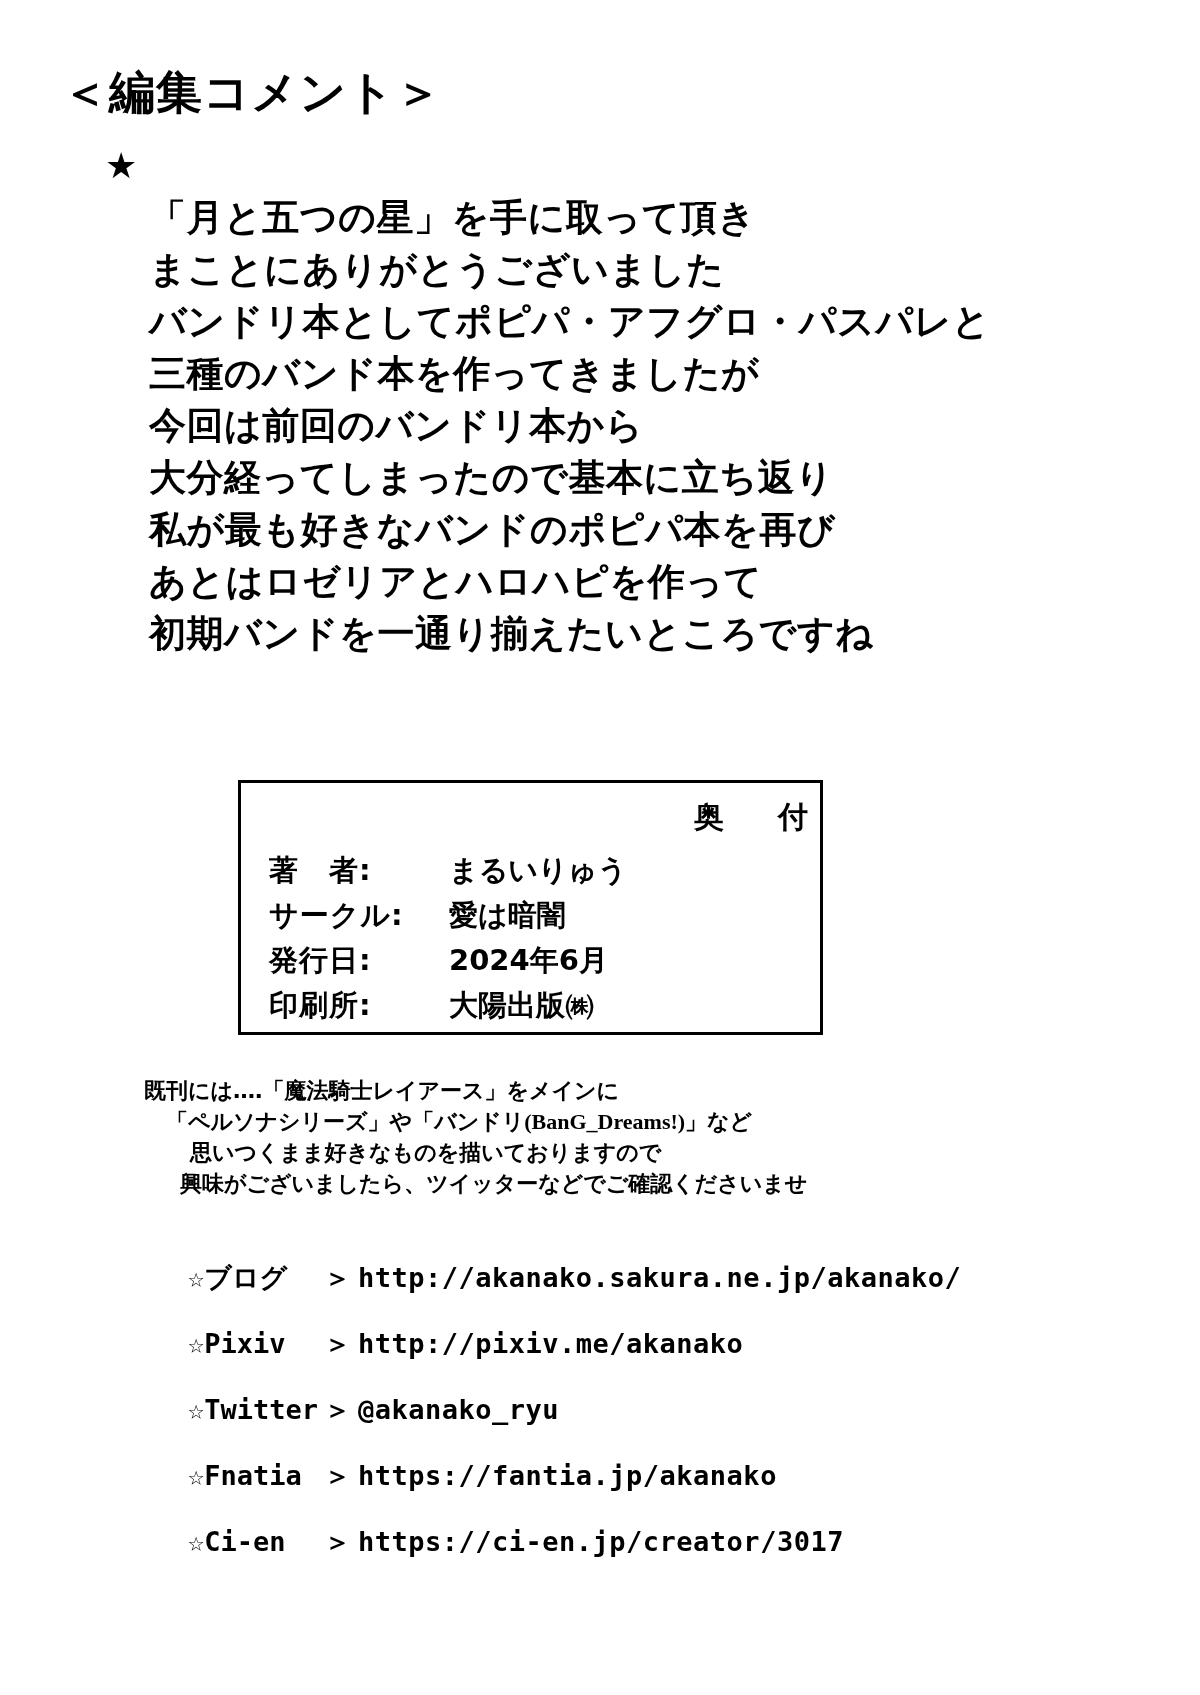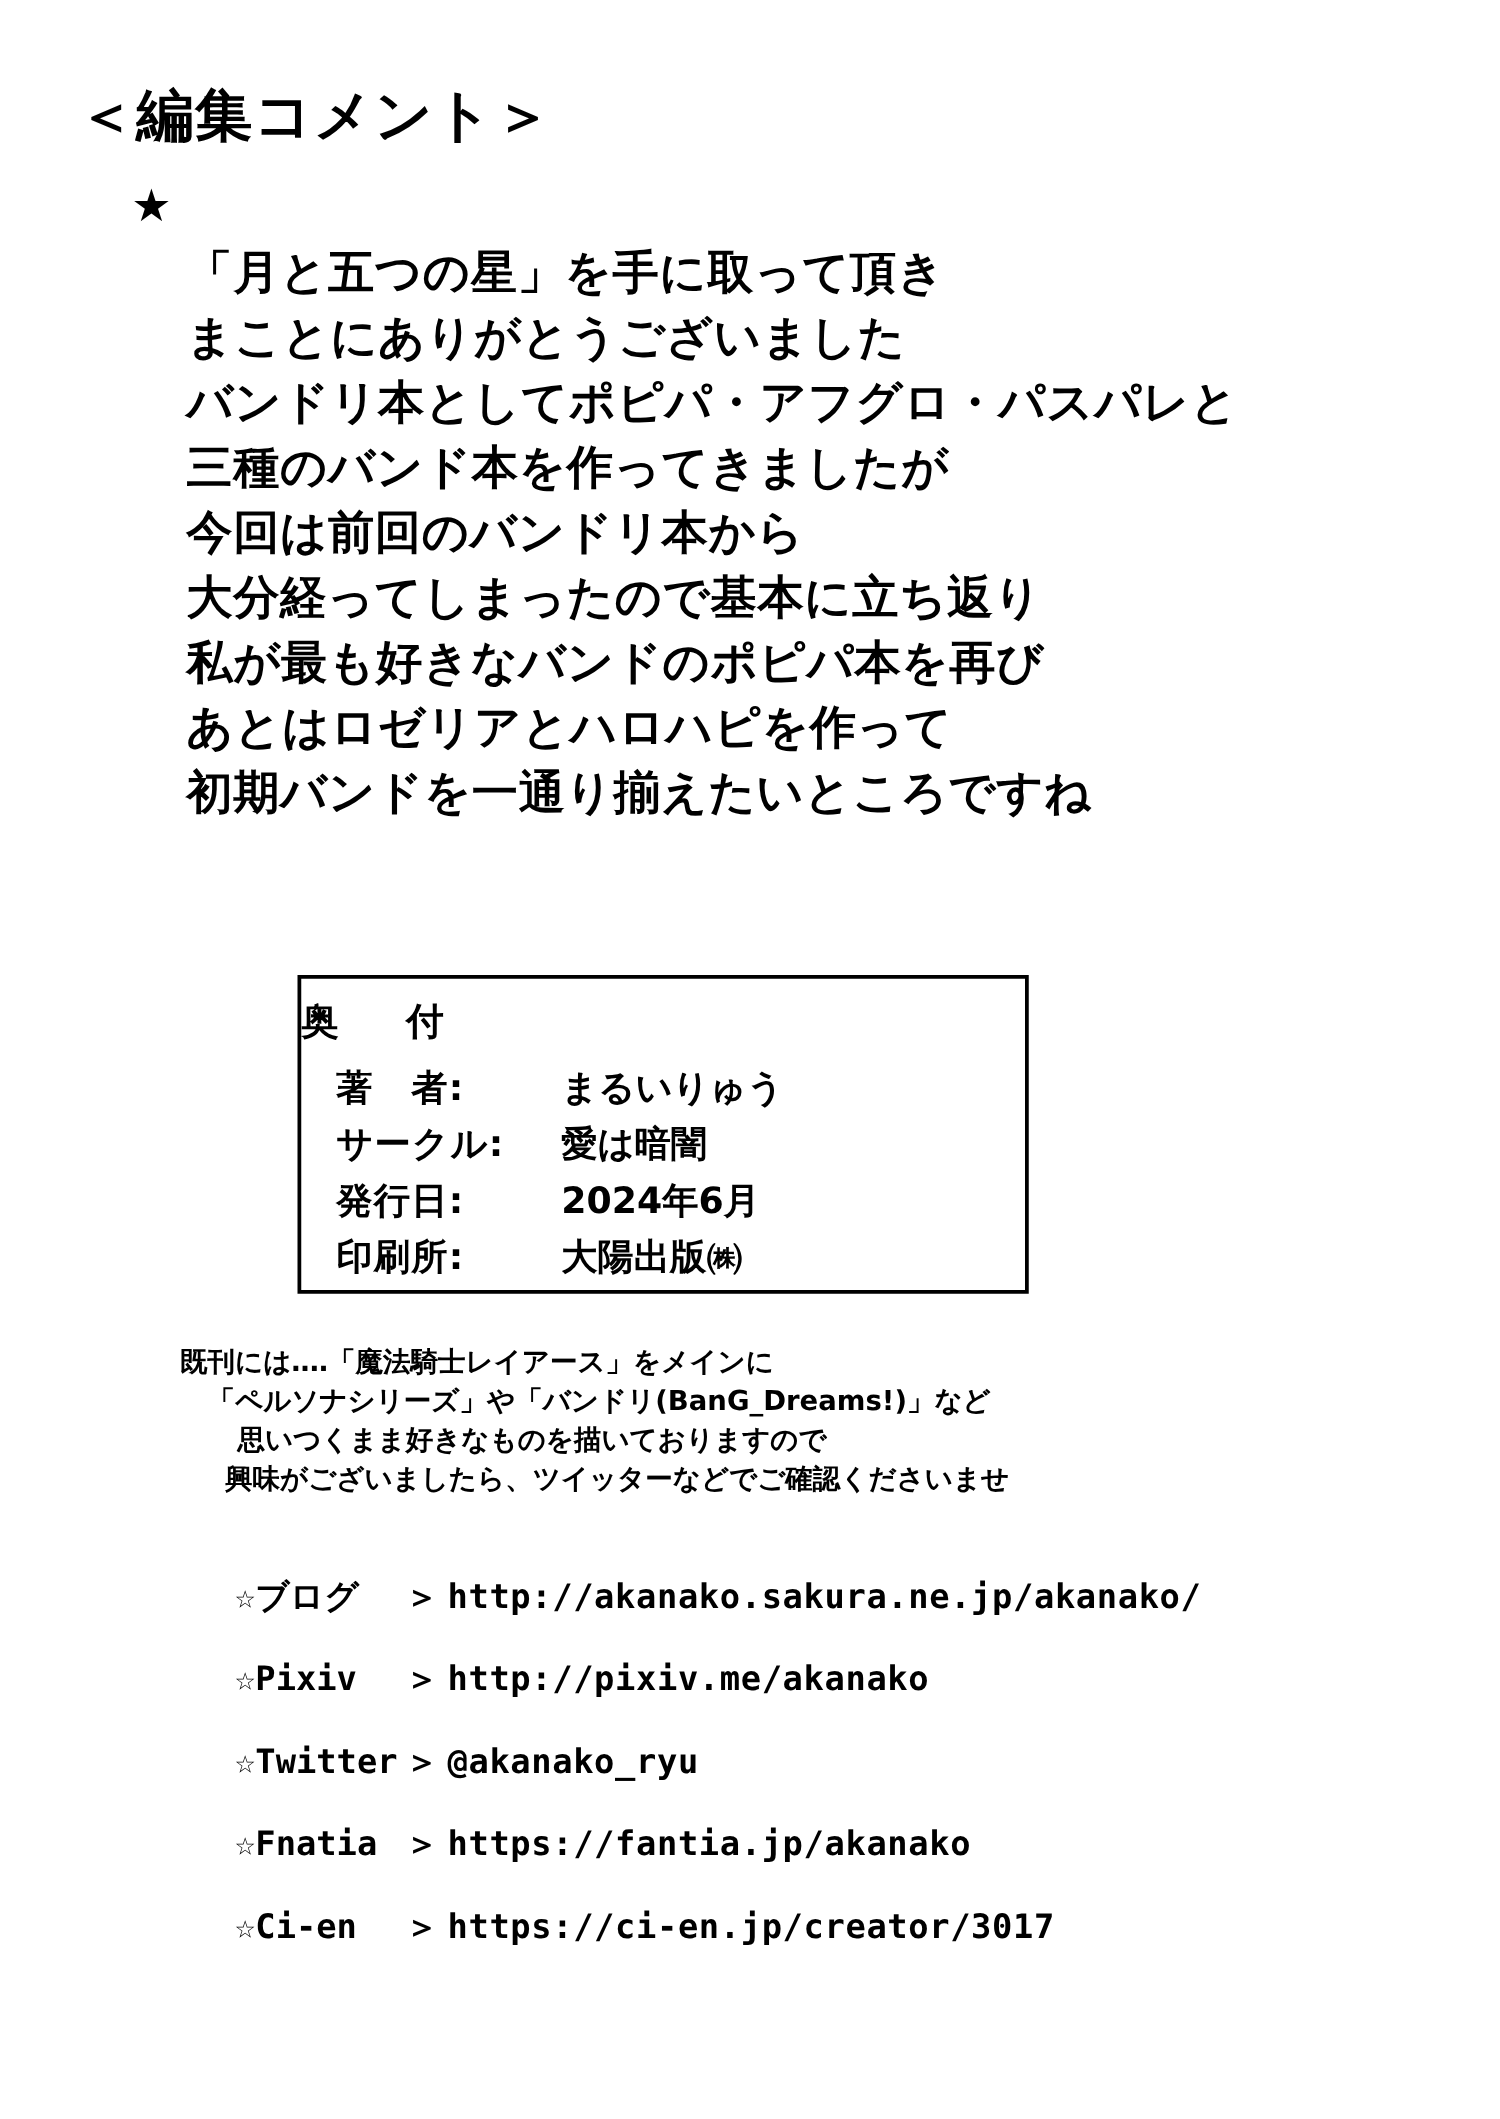--- a/index.html
+++ b/index.html
@@ -67,21 +67,21 @@
   .colophon {
     position: absolute;
     left: 238px;
     top: 780px;
     width: 585px;
     height: 255px;
     border: 3px solid #000;
     box-sizing: border-box;
   }
   .colophon-title {
-    text-align: left;
+    text-align: right;
     font-size: 30px;
     font-weight: bold;
     margin-top: 14px;
     letter-spacing: 12px;
   }
   .colophon-rows {
     margin-top: 10px;
     padding-left: 28px;
   }
   .colophon-row {
@@ -108,21 +108,21 @@
     top: 1075px;
     width: 960px;
   }
   .note-line {
     font-size: 22px;
     line-height: 31px;
     font-weight: bold;
     white-space: nowrap;
   }
   .note-indent-1 { padding-left: 0px; margin-left: 36px; }
-  .note-indent-2 { padding-left: 58px; }
+  .note-indent-2 { padding-left: 58px; font-family: Liberation Serif, serif; }
   .note-indent-3 { padding-left: 82px; }
   .note-indent-4 { padding-left: 72px; }
 
   
   .links {
     position: absolute;
     left: 188px;
     top: 1245px;
     width: 900px;
   }

